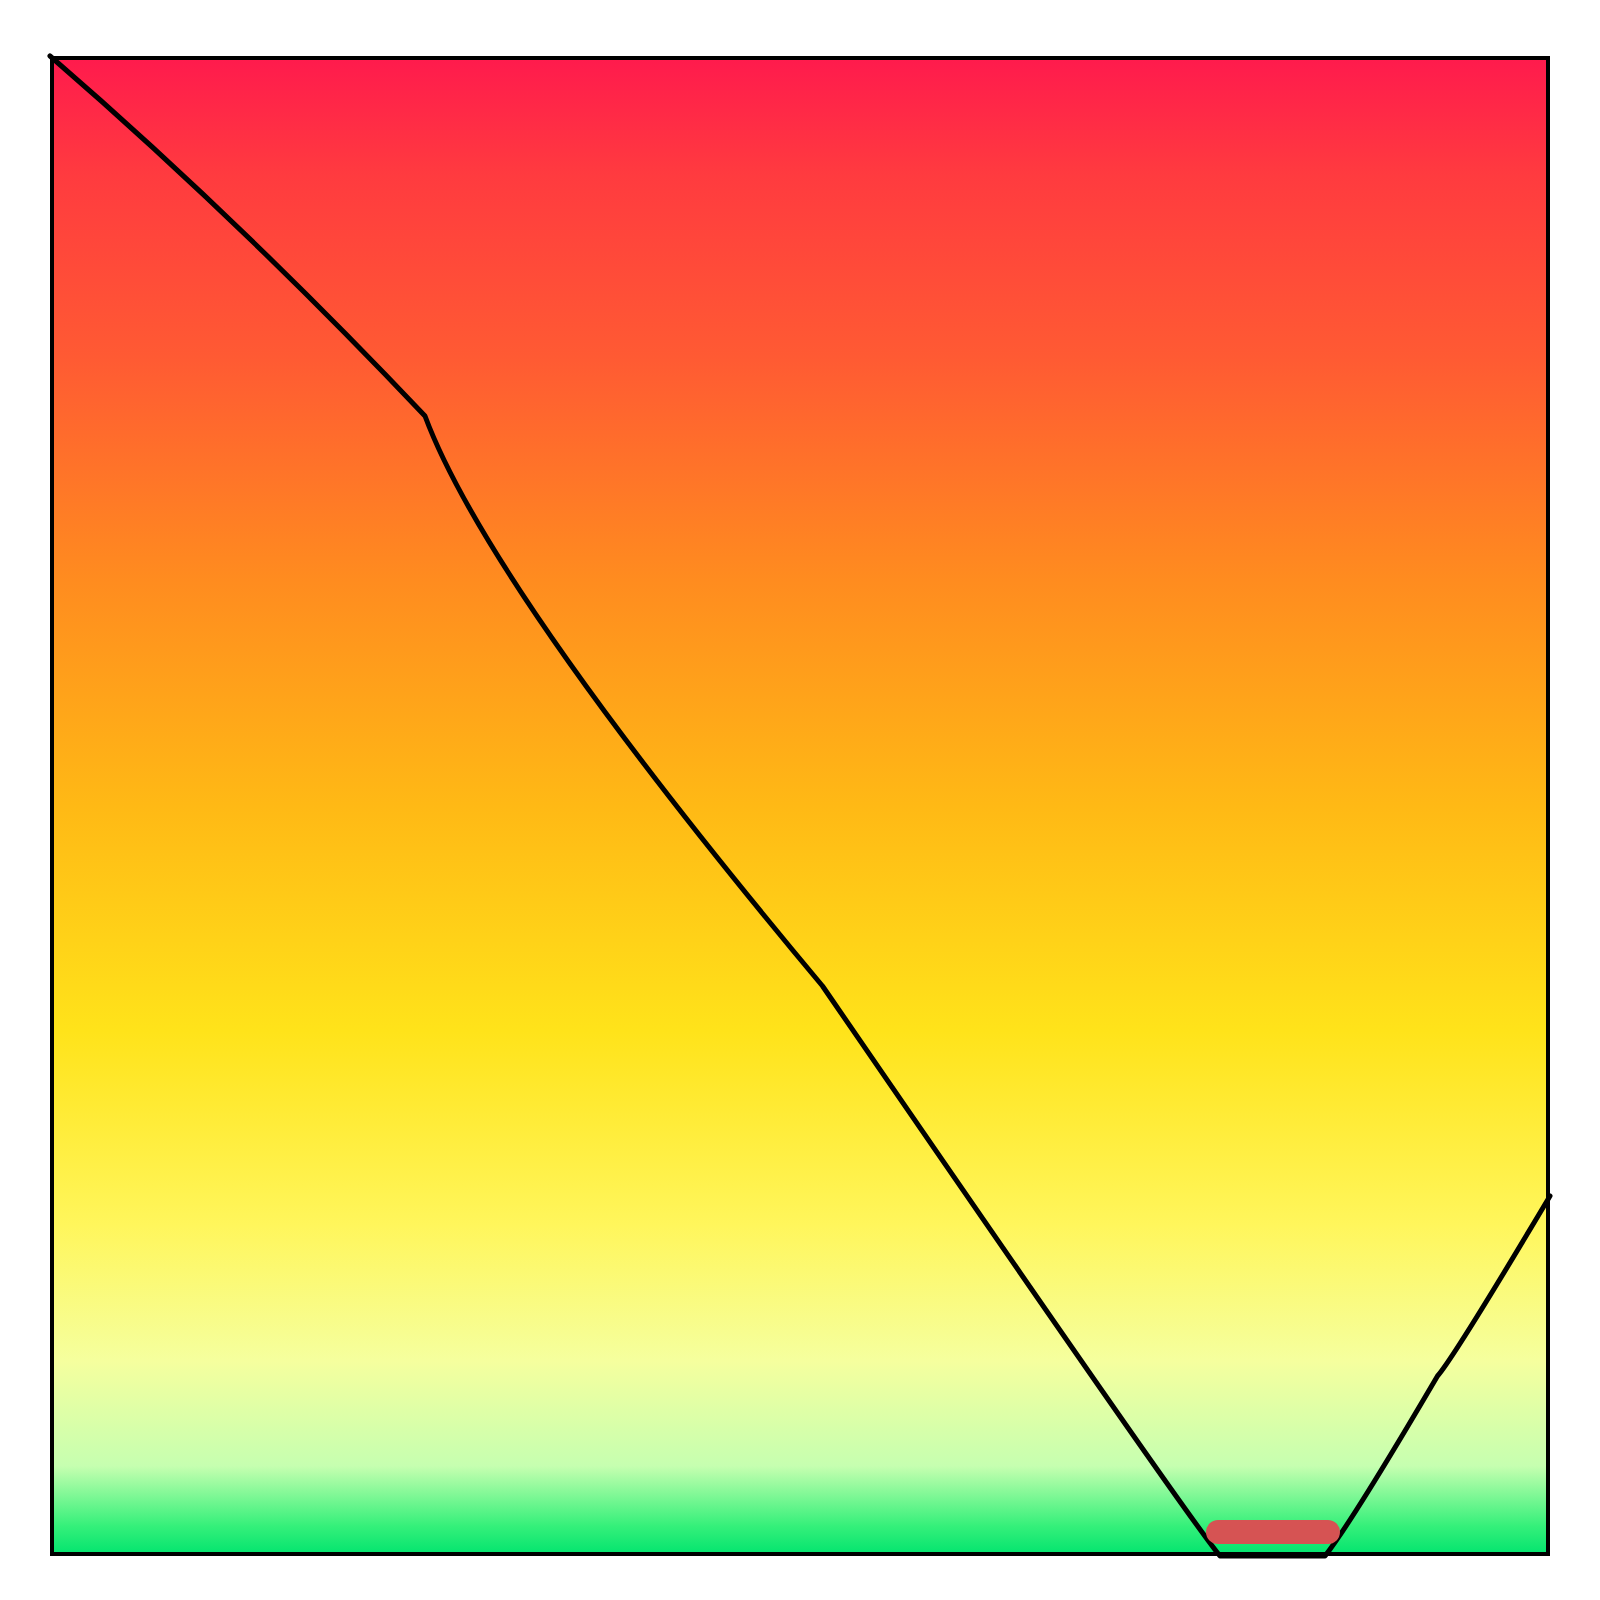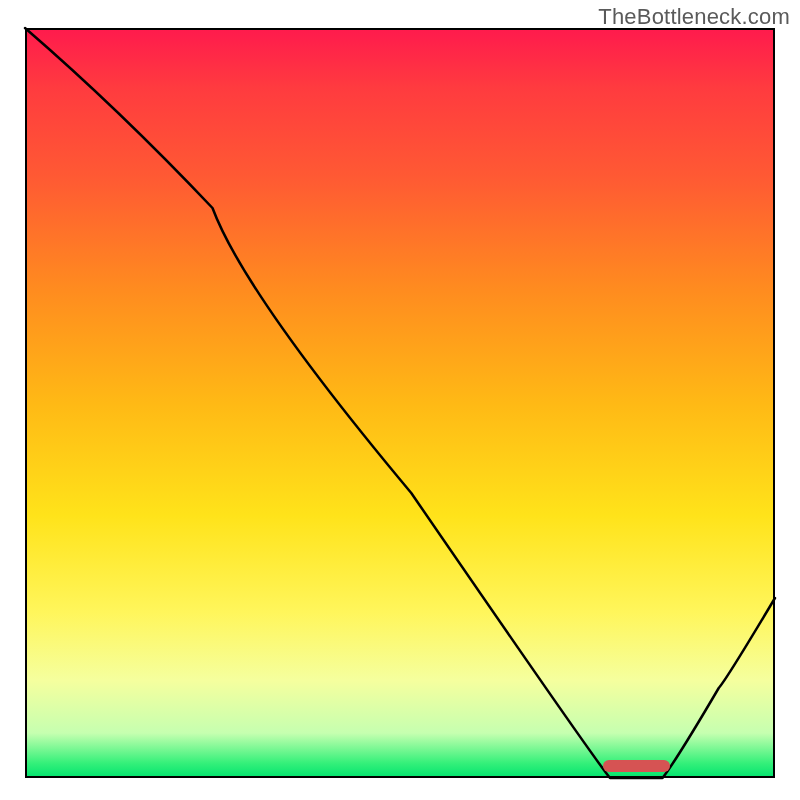--- a/index.html
+++ b/index.html
@@ -80,21 +80,20 @@
     height: 12px;
     background: #d65353;
     border-radius: 6px;
   }
 </style>
 </head>
 <body>
 
 <div class="chart-wrap">
 
-  <div class="watermark">TheBottleneck.com</div>
 
   <div class="plot-area">
     <div class="gradient-bg"></div>
 
     <svg class="curve-layer" viewBox="0 0 750 750" preserveAspectRatio="none">
       <path class="curve-path" d="M 0 0 Q 93.75 81 187.5 180 Q 219.3 265.5 386.25 465 Q 567 728 585 750 L 637.5 750 Q 651.5 732 693.75 660 Q 701.75 651 750 570"></path>
     </svg>
 
     <div class="marker" style="left: 577.5px; width: 67.5px; bottom: 6px;"></div>
 

